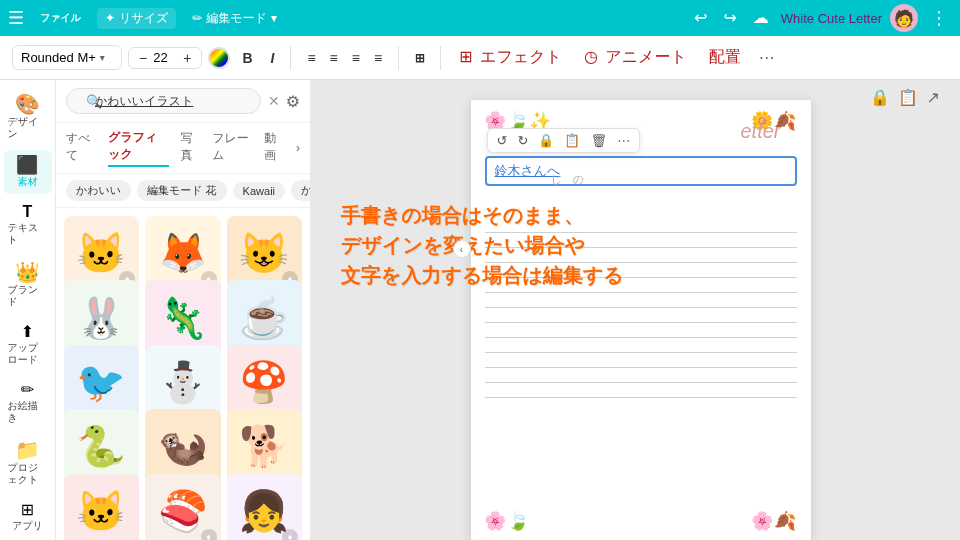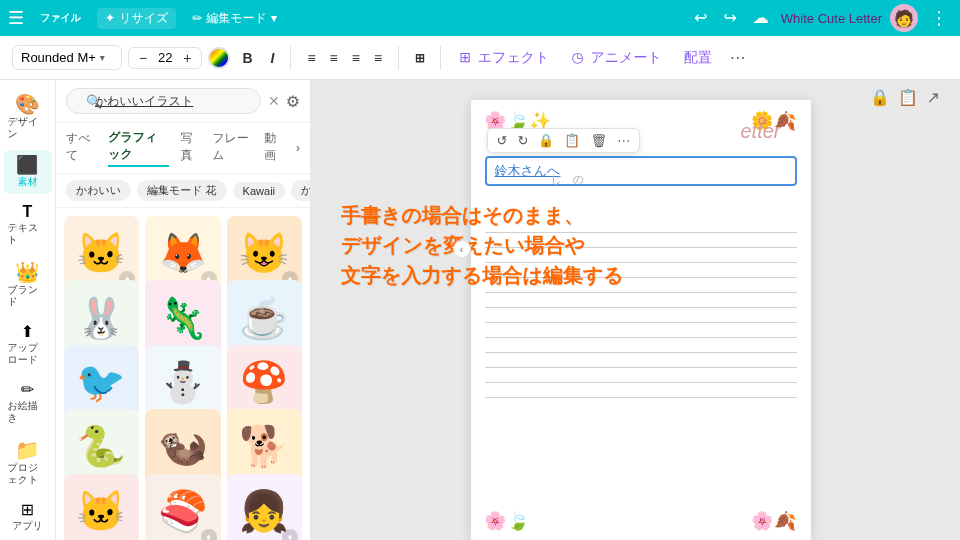--- a/index.html
+++ b/index.html
@@ -44,35 +44,35 @@
       display: flex; align-items: center; gap: 4px;
       border: 1px solid #e0e0e0; border-radius: 6px; padding: 4px 8px;
       font-size: 13px; cursor: pointer; min-width: 110px;
     }
     .toolbar-font .arrow { font-size: 10px; color: #666; }
     .toolbar-size-controls {
       display: flex; align-items: center; gap: 2px;
       border: 1px solid #e0e0e0; border-radius: 6px; padding: 2px 6px;
     }
     .toolbar-size-btn { background: none; border: none; cursor: pointer; font-size: 14px; color: #333; padding: 0 4px; }
-    .toolbar-size-val { font-size: 13px; min-width: 24px; text-align: center; }
+    .toolbar-size-val { font-size: 13px; min-width: 24px; text-align: left; }
     .toolbar-color-btn {
       width: 22px; height: 22px; border-radius: 50%; border: 2px solid #e0e0e0; cursor: pointer;
       background: linear-gradient(135deg, red, orange, yellow, green, blue, purple);
     }
     .toolbar-btn {
       background: none; border: none; cursor: pointer; font-size: 14px; font-weight: 700;
       color: #333; padding: 4px 6px; border-radius: 4px;
     }
     .toolbar-italic { font-style: italic; }
     .toolbar-divider { width: 1px; height: 24px; background: #e0e0e0; margin: 0 4px; }
     .toolbar-align-btns { display: flex; gap: 2px; }
     .toolbar-effect, .toolbar-animate, .toolbar-position {
-      background: none; border: none; cursor: pointer; font-size: 14px;
-      color: #8b5cf6; padding: 4px 8px; border-radius: 4px; font-weight: 500;
+      background: none; border: none; cursor: pointer; font-size: 16px;
+      color: #b91c1c; padding: 4px 8px; border-radius: 4px; font-weight: 500;
     }
     .toolbar-dots { background: none; border: none; cursor: pointer; font-size: 16px; color: #666; padding: 2px 4px; }
 
     
     .main-area {
       display: flex; height: calc(540px - 36px - 44px);
     }
 
     
     .sidebar-nav {
@@ -110,21 +110,21 @@
     .search-filter-btn { background: none; border: none; cursor: pointer; font-size: 16px; color: #666; }
 
     .tabs-bar {
       display: flex; align-items: center; padding: 6px 10px; gap: 12px;
       border-bottom: 1px solid #f0f0f0;
       justify-content: space-between;
     }
     .tab-item {
       font-size: 12px; color: #666; cursor: pointer; padding-bottom: 2px;
     }
-    .tab-item.active { color: #14532d; border-bottom: 2px solid #00c4cc; font-weight: 600; }
+    .tab-item.active { color: #b91c1c; border-bottom: 2px solid #00c4cc; font-weight: 600; }
     .tabs-more { font-size: 12px; color: #666; cursor: pointer; }
 
     .tags-row {
       display: flex; align-items: center; padding: 6px 10px; gap: 6px;
       overflow-x: hidden; border-bottom: 1px solid #f0f0f0; flex-shrink: 0;
     }
     .tag-chip {
       background: #f0f0f0; border-radius: 14px; padding: 3px 10px;
       font-size: 11px; color: #333; cursor: pointer; white-space: nowrap;
     }

